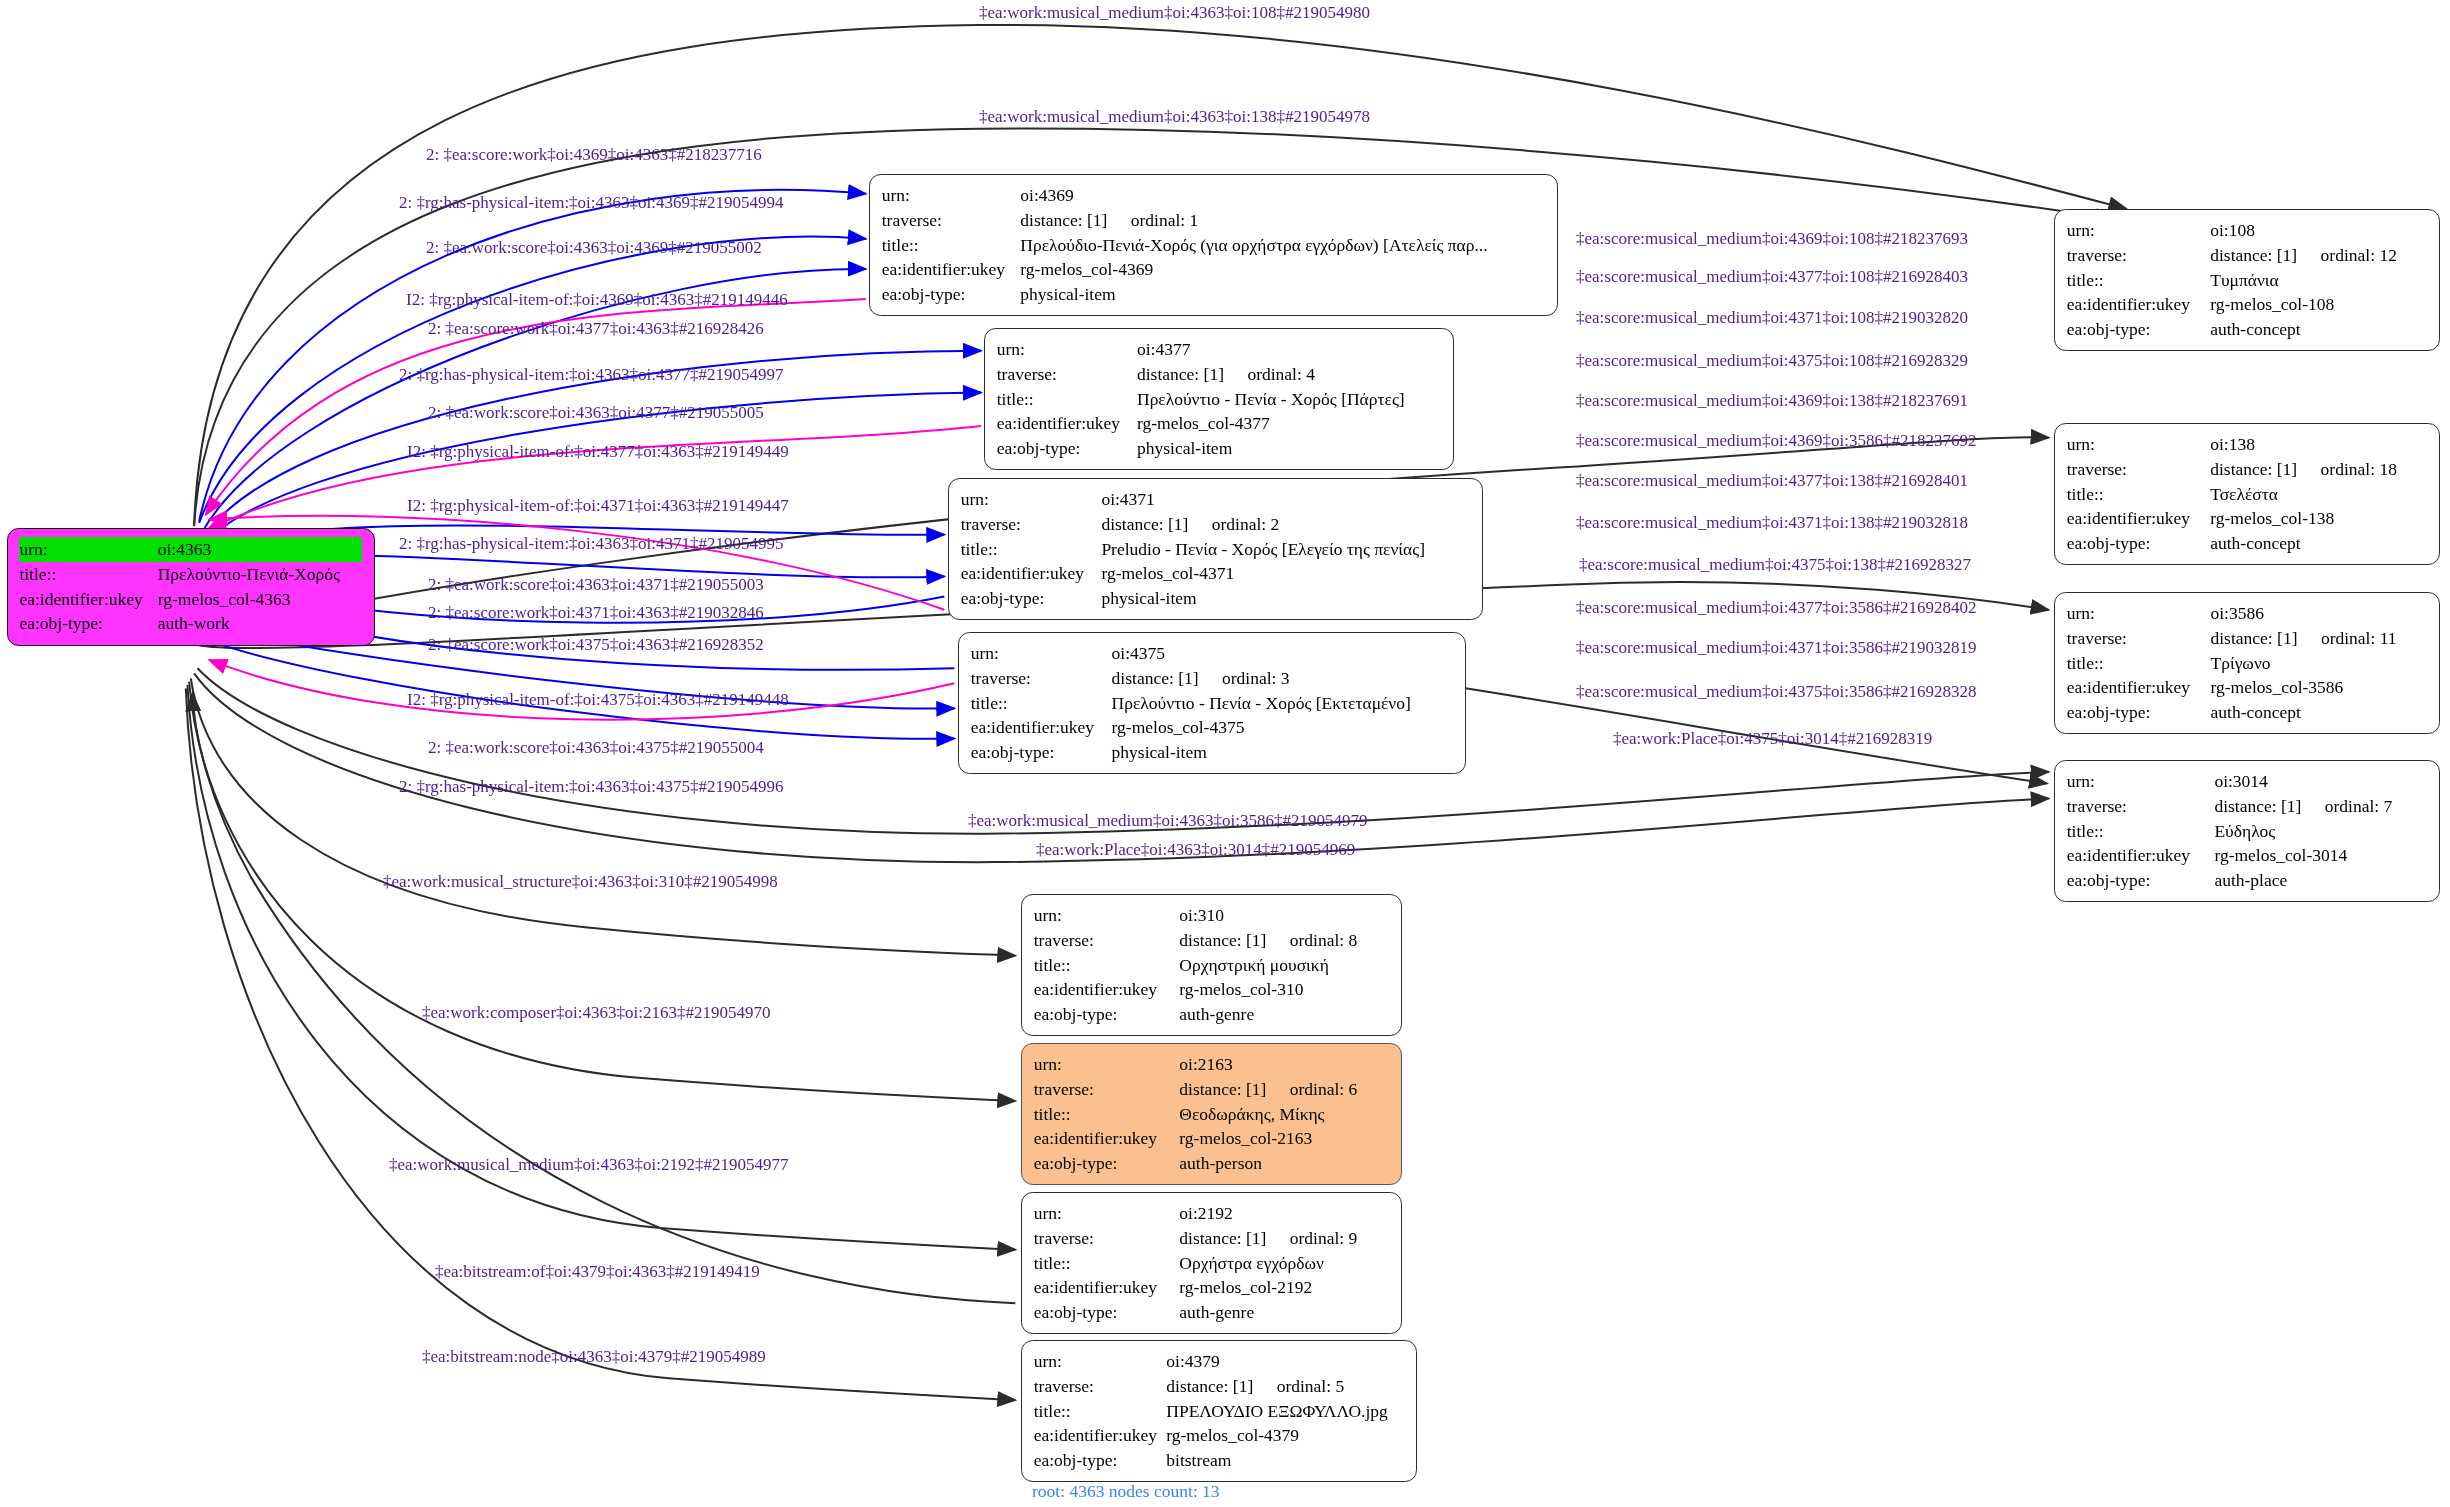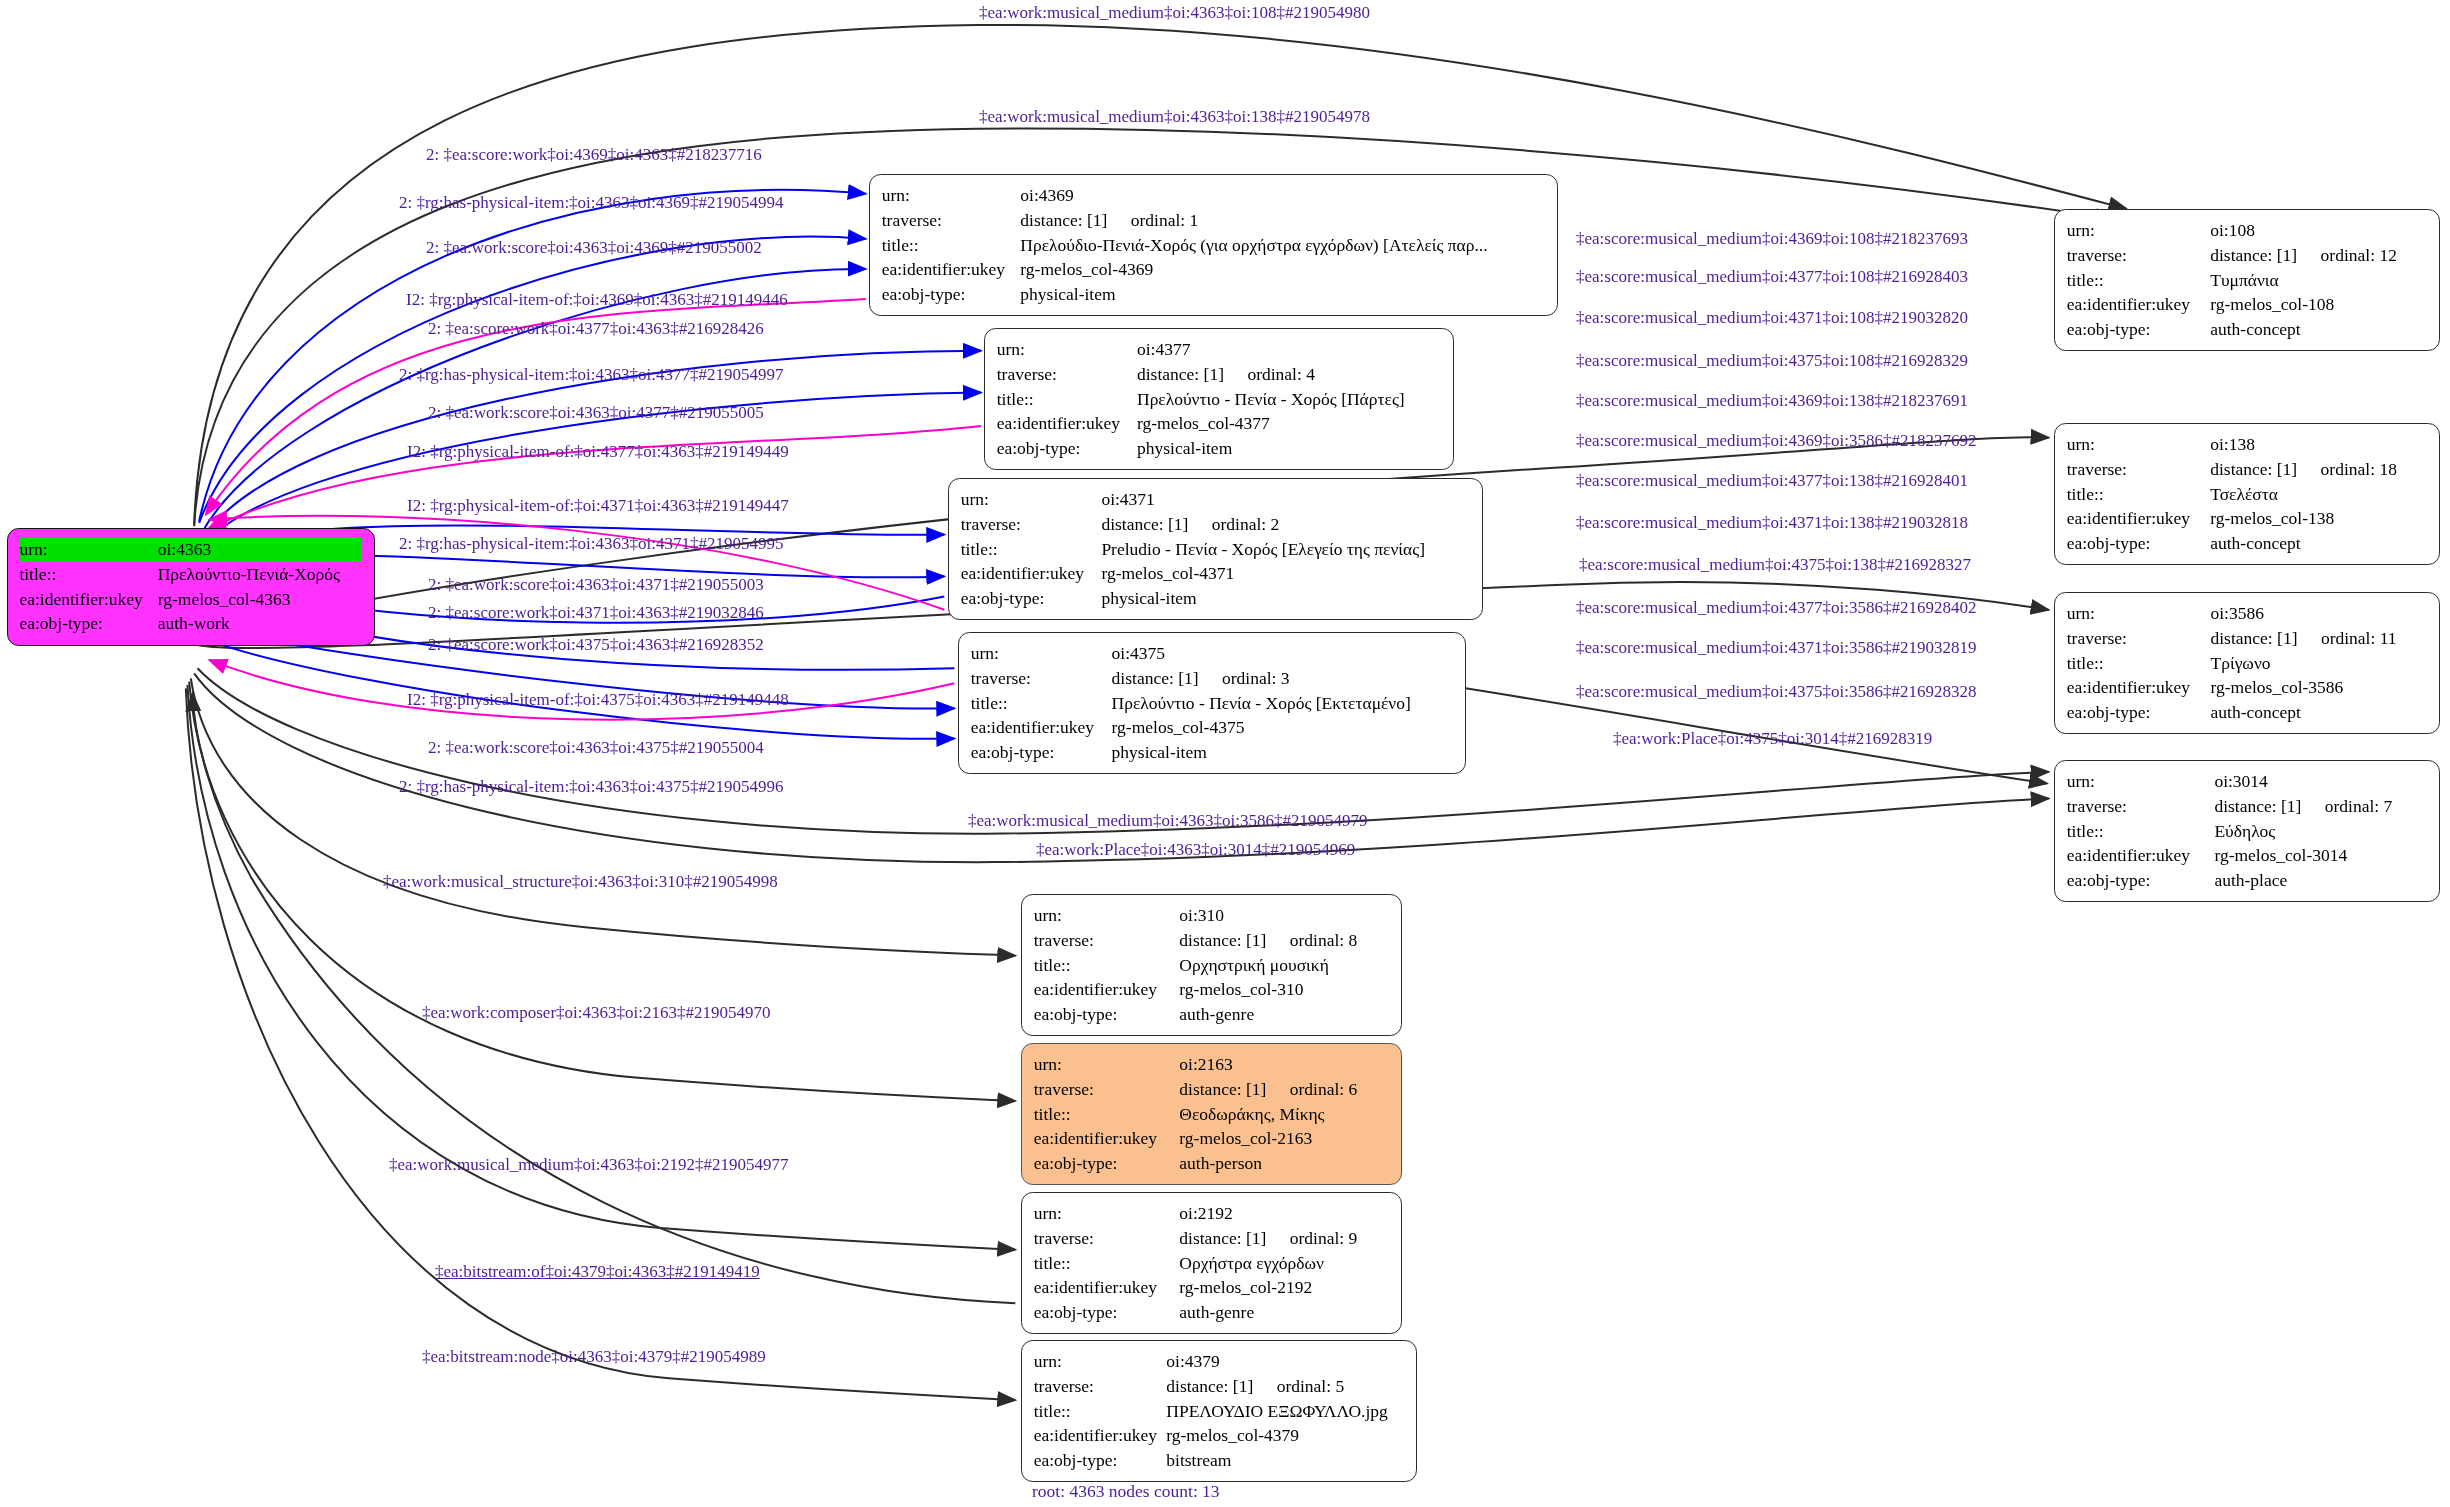--- a/index.html
+++ b/index.html
@@ -18,21 +18,21 @@
   td.k{padding-right:15px;}
   td.v{padding-right:3.3px;}
   .urnrow td{background:transparent;}
   .node.root .urnrow td{background:#00e000;}
   .node.root td{font-weight:400;}
   .trav .d{display:inline-block;}
   .trav .o{display:inline-block;margin-left:23.4px;}
 
   .elabel{position:absolute;font-size:17px;color:#4c1d95;white-space:nowrap;
           font-family:"Liberation Serif","DejaVu Serif",serif;}
-  .footer{position:absolute;font-size:17.5px;color:#4c1d95;white-space:nowrap;}
+  .footer{position:absolute;font-size:17.5px;color:#3b82f6;white-space:nowrap;}
 </style>
 </head>
 <body>
 
 <div id="canvas">
 
   <svg id="edges" viewBox="0 0 2932 1804">
     <defs>
       <marker id="ab" markerWidth="11" markerHeight="11" refX="9" refY="4" orient="auto">
         <path d="M0,0 L10,4 L0,8 z" fill="#0000ee"></path>
@@ -456,19 +456,19 @@
       <div class="elabel" style="left: 1579px; top: 555px;">‡ea:score:musical_medium‡oi:4375‡oi:138‡#216928327</div>
       <div class="elabel" style="left: 1576px; top: 598px;">‡ea:score:musical_medium‡oi:4377‡oi:3586‡#216928402</div>
       <div class="elabel" style="left: 1576px; top: 638px;">‡ea:score:musical_medium‡oi:4371‡oi:3586‡#219032819</div>
       <div class="elabel" style="left: 1576px; top: 682px;">‡ea:score:musical_medium‡oi:4375‡oi:3586‡#216928328</div>
       <div class="elabel" style="left: 1613px; top: 729px;">‡ea:work:Place‡oi:4375‡oi:3014‡#216928319</div>
       <div class="elabel" style="left: 968px; top: 811px;">‡ea:work:musical_medium‡oi:4363‡oi:3586‡#219054979</div>
       <div class="elabel" style="left: 1036px; top: 840px;">‡ea:work:Place‡oi:4363‡oi:3014‡#219054969</div>
       <div class="elabel" style="left: 383px; top: 872px;">‡ea:work:musical_structure‡oi:4363‡oi:310‡#219054998</div>
       <div class="elabel" style="left: 422px; top: 1003px;">‡ea:work:composer‡oi:4363‡oi:2163‡#219054970</div>
       <div class="elabel" style="left: 389px; top: 1155px;">‡ea:work:musical_medium‡oi:4363‡oi:2192‡#219054977</div>
-      <div class="elabel" style="left: 435px; top: 1262px; text-decoration: underline;">‡ea:bitstream:of‡oi:4379‡oi:4363‡#219149419</div>
+      <div class="elabel" style="left: 435px; top: 1262px;">‡ea:bitstream:of‡oi:4379‡oi:4363‡#219149419</div>
       <div class="elabel" style="left: 422px; top: 1347px;">‡ea:bitstream:node‡oi:4363‡oi:4379‡#219054989</div>
     </div>
 
   <div class="footer" style="left: 1032px; top: 1481px;">root: 4363 nodes count: 13</div>
 </div>
 
 
 </body></html>

